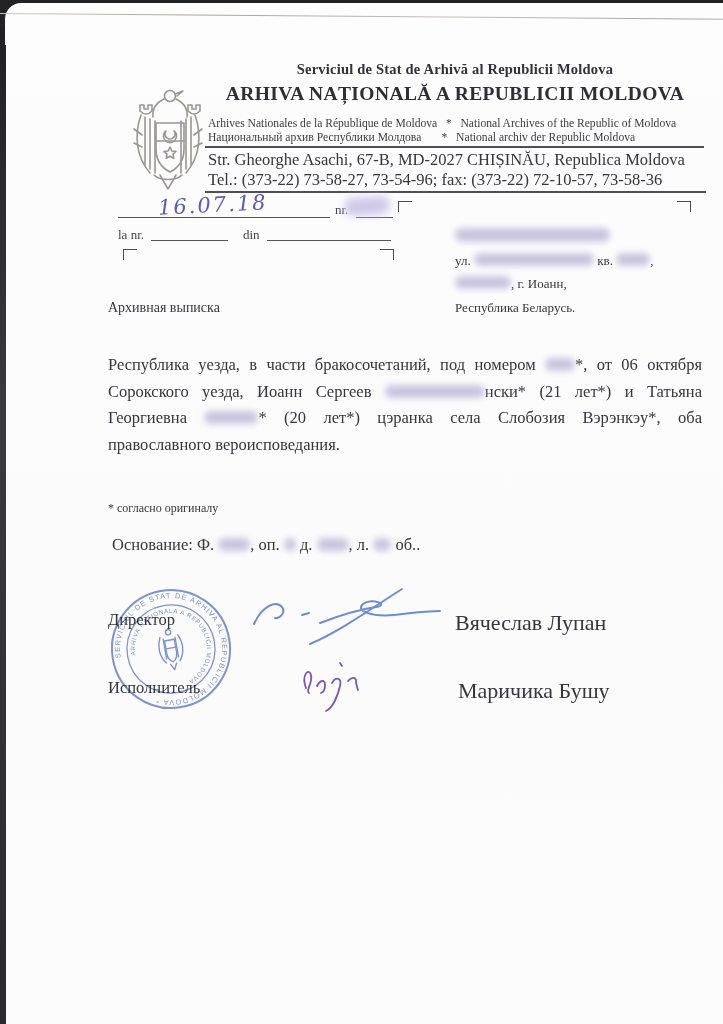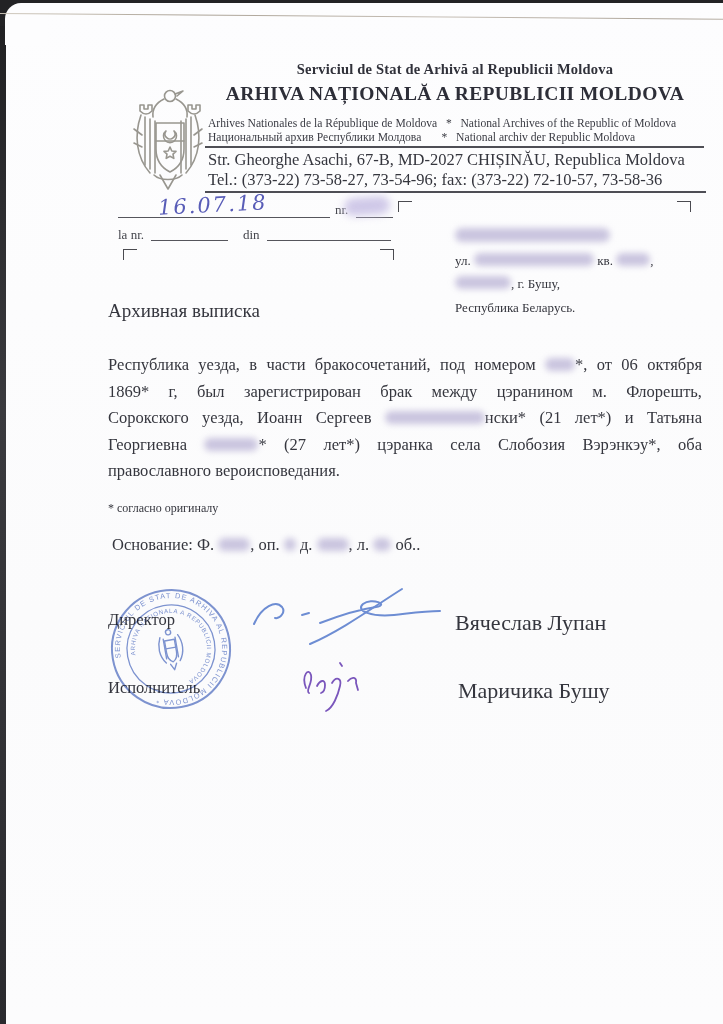--- a/index.html
+++ b/index.html
@@ -17,21 +17,21 @@
   .hdr-addr{left:208px;width:498px;font-size:16.5px;color:#35363e;}
   .u-line{border-bottom:1.6px solid #55555c;}
   .lbl{font-size:13px;color:#44454c;}
   .hand-date{left:158px;top:193px;font-family:"DejaVu Serif",serif;font-style:italic;font-size:21px;letter-spacing:2px;color:#585cb7;transform:rotate(-3deg);}
   .bracket{width:13px;height:10px;}
   .b-tl{border-left:1.8px solid #4a4a50;border-top:1.8px solid #4a4a50;}
   .b-tr{border-right:1.8px solid #4a4a50;border-top:1.8px solid #4a4a50;}
   .redact{display:inline-block;background:#cac5df;border-radius:8px;filter:blur(3px);height:13px;vertical-align:-1px;}
   .redact-big{position:absolute;background:#cfc8e8;border-radius:10px;filter:blur(4px);transform:rotate(-4deg);}
   .recipient{left:455px;top:225px;width:250px;font-size:13px;line-height:23.5px;}
-  .doc-title{left:108px;top:300px;font-size:19px;}
+  .doc-title{left:108px;top:300px;font-size:14px;}
   .bodytext{left:108px;top:352px;width:594px;font-size:16.5px;line-height:26.5px;}
   .jline{text-align:justify;text-align-last:justify;}
   .indent{text-indent:38px;}
   .footnote{left:108px;top:501px;font-size:12px;}
   .basis{left:112px;top:535px;font-size:16.5px;}
   .sig-label{left:108px;font-size:16.5px;}
   .sig-name{left:455px;font-size:22px;}
   .stamp{left:104px;top:582px;mix-blend-mode:multiply;opacity:.88;transform:rotate(-10deg);}
   .sig-svg{mix-blend-mode:multiply;}
   .emblem{left:126px;top:85px;}
@@ -89,31 +89,30 @@
   <div class="abs u-line" style="left:267px;top:224px;width:124px;height:16px;"></div>
 
   <div class="abs bracket b-tl" style="left:123px;top:249px;"></div>
   <div class="abs bracket b-tr" style="left:380px;top:249px;"></div>
   <div class="abs bracket b-tl" style="left:398px;top:201px;"></div>
   <div class="abs bracket b-tr" style="left:677px;top:201px;"></div>
 
   <div class="abs recipient">
     <div><span class="redact" style="width:155px;height:14px;"></span></div>
     <div><span>ул. </span><span class="redact" style="width:120px;"></span><span> кв. </span><span class="redact" style="width:34px;"></span><span>,</span></div>
-    <div><span class="redact" style="width:56px;"></span><span>, г. Бушу,</span></div>
+    <div><span class="redact" style="width:56px;"></span><span>, г. Иоанн,</span></div>
     <div>Республика Беларусь.</div>
   </div>
 
   <div class="abs doc-title">Архивная выписка</div>
 
   <div class="abs bodytext">
     <div class="jline"><span>Республика уезда, в части бракосочетаний, под номером </span><span class="redact" style="width:30px;"></span><span>*, от 06 октября</span></div>
-    <div class="jline">1869* г, был зарегистрирован брак между цэранином м. Флорешть,</div>
     <div class="jline"><span>Сорокского уезда, Иоанн Сергеев </span><span class="redact" style="width:100px;"></span><span>нски* (21 лет*) и Татьяна</span></div>
-    <div class="jline"><span>Георгиевна </span><span class="redact" style="width:54px;"></span><span>* (27 лет*) цэранка села Слобозия Вэрэнкэу*, оба</span></div>
+    <div class="jline"><span>Георгиевна </span><span class="redact" style="width:54px;"></span><span>* (20 лет*) цэранка села Слобозия Вэрэнкэу*, оба</span></div>
     <div>православного вероисповедания.</div>
   </div>
 
   <div class="abs footnote">* согласно оригиналу</div>
 
   <div class="abs basis"><span>Основание: Ф. </span><span class="redact" style="width:32px;"></span><span>, оп. </span><span class="redact" style="width:12px;"></span><span> д. </span><span class="redact" style="width:32px;"></span><span>, л. </span><span class="redact" style="width:18px;"></span><span> об..</span></div>
 
   <div class="abs sig-label" style="top:610px;">Директор</div>
   <div class="abs sig-name" style="top:610px;">Вячеслав Лупан</div>
   <div class="abs sig-label" style="top:678px;">Исполнитель</div>

